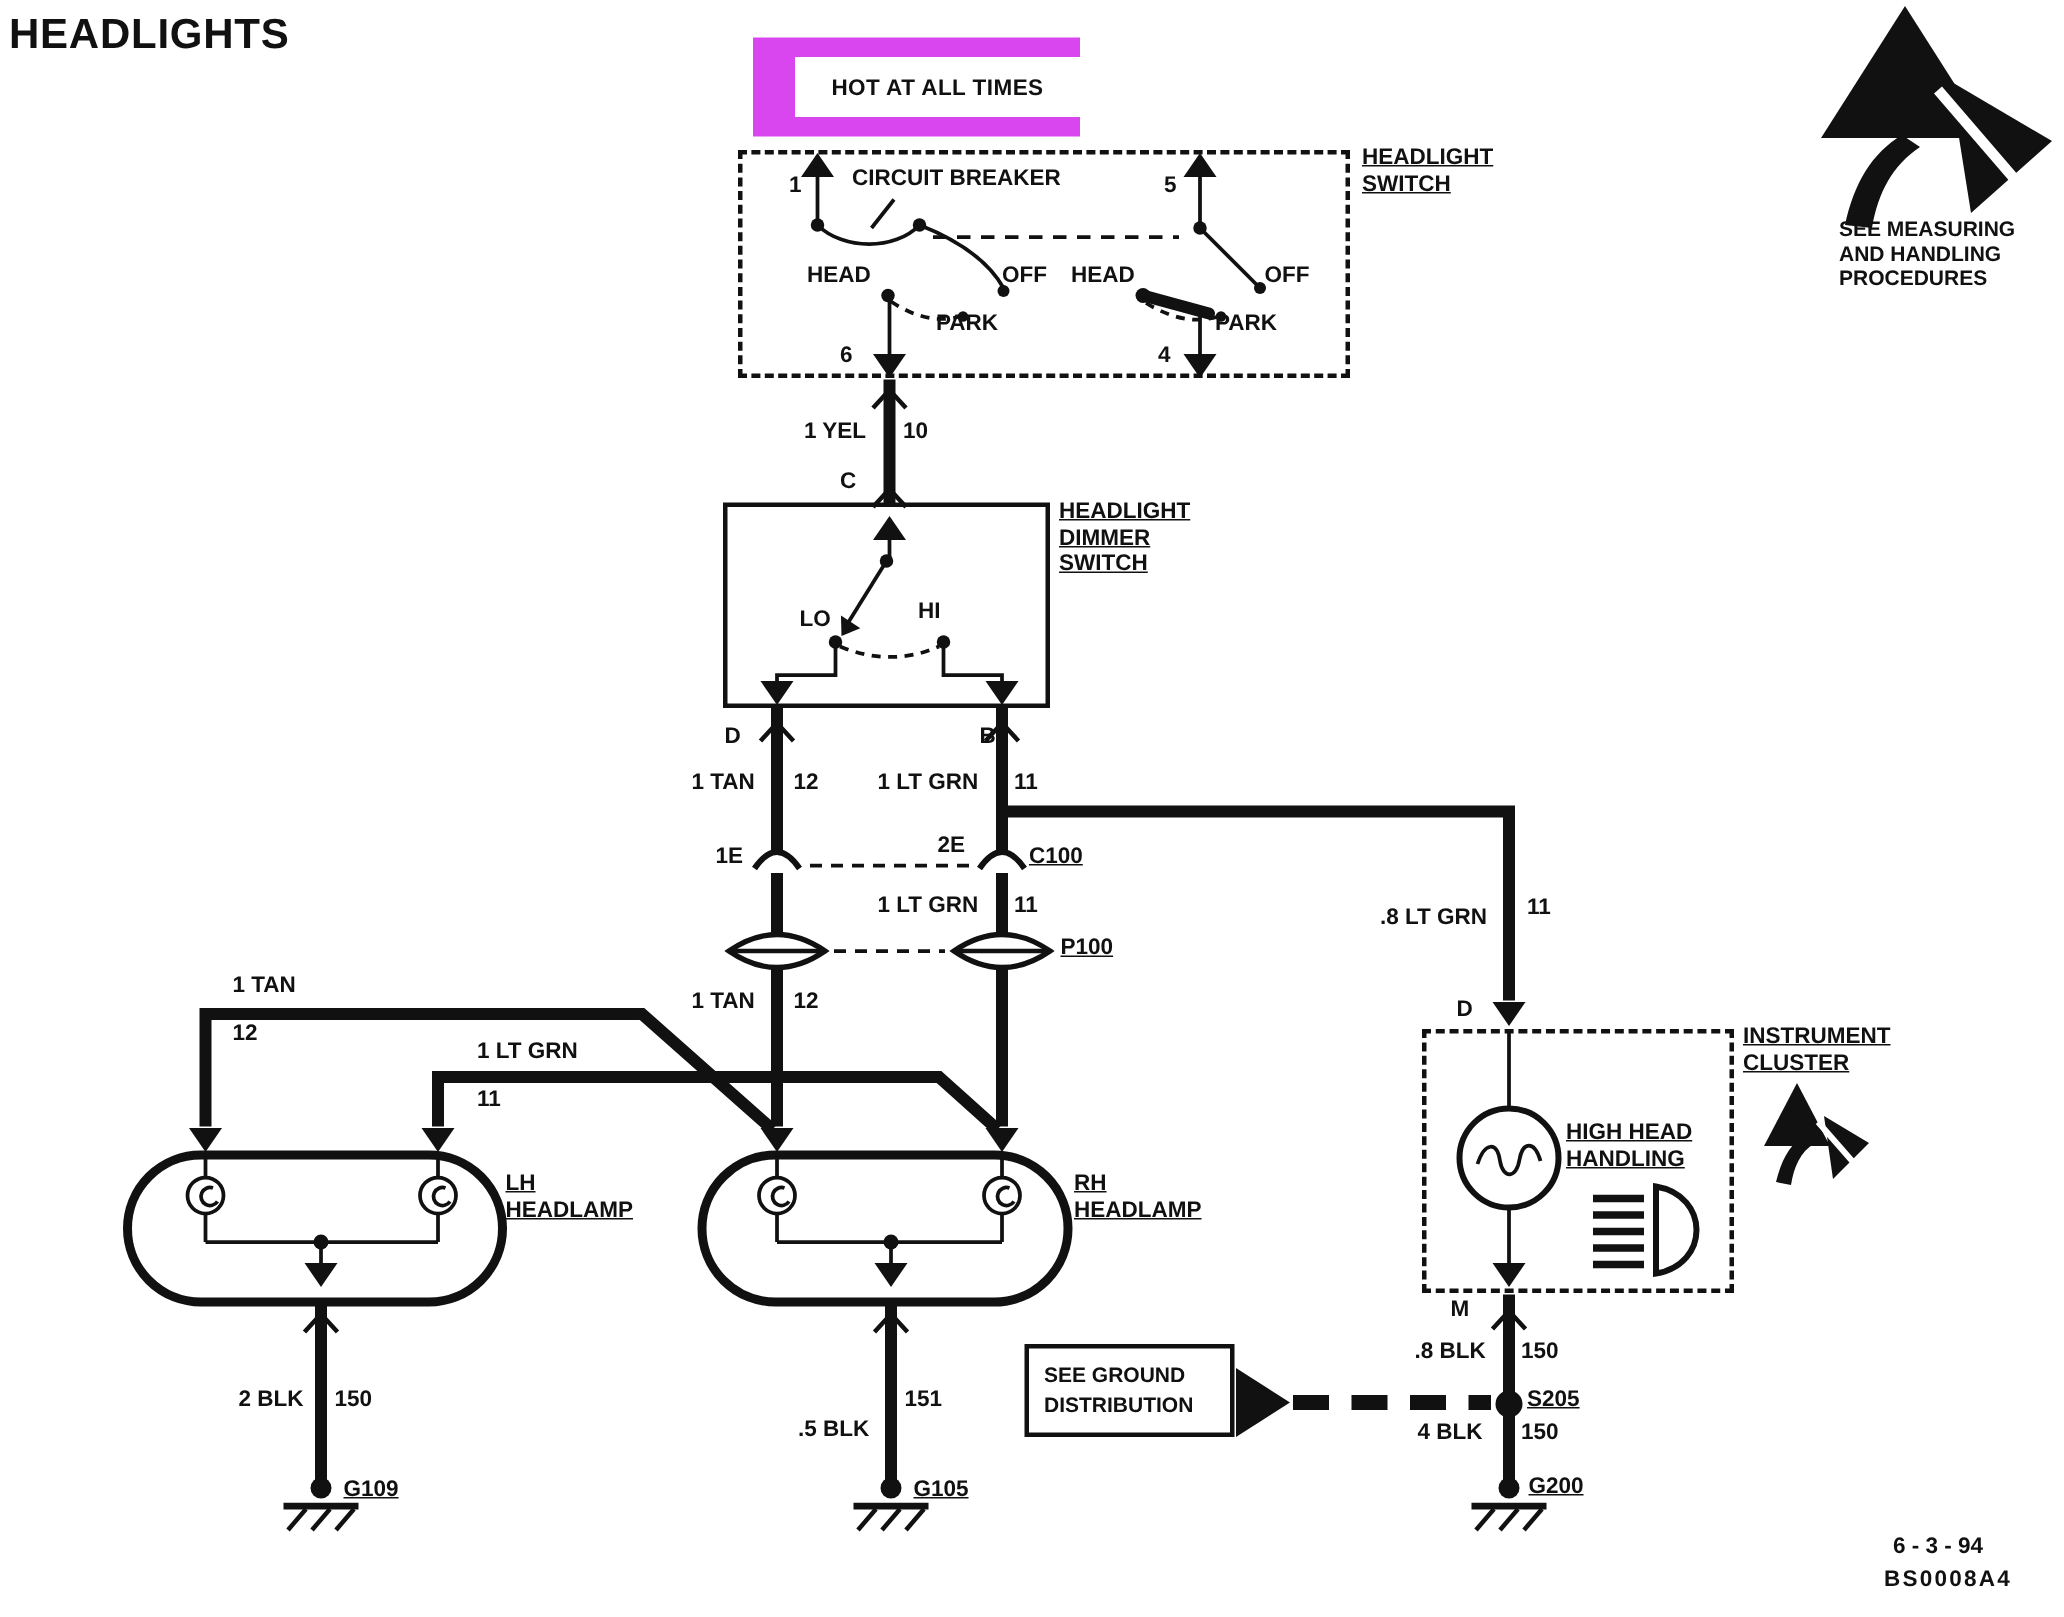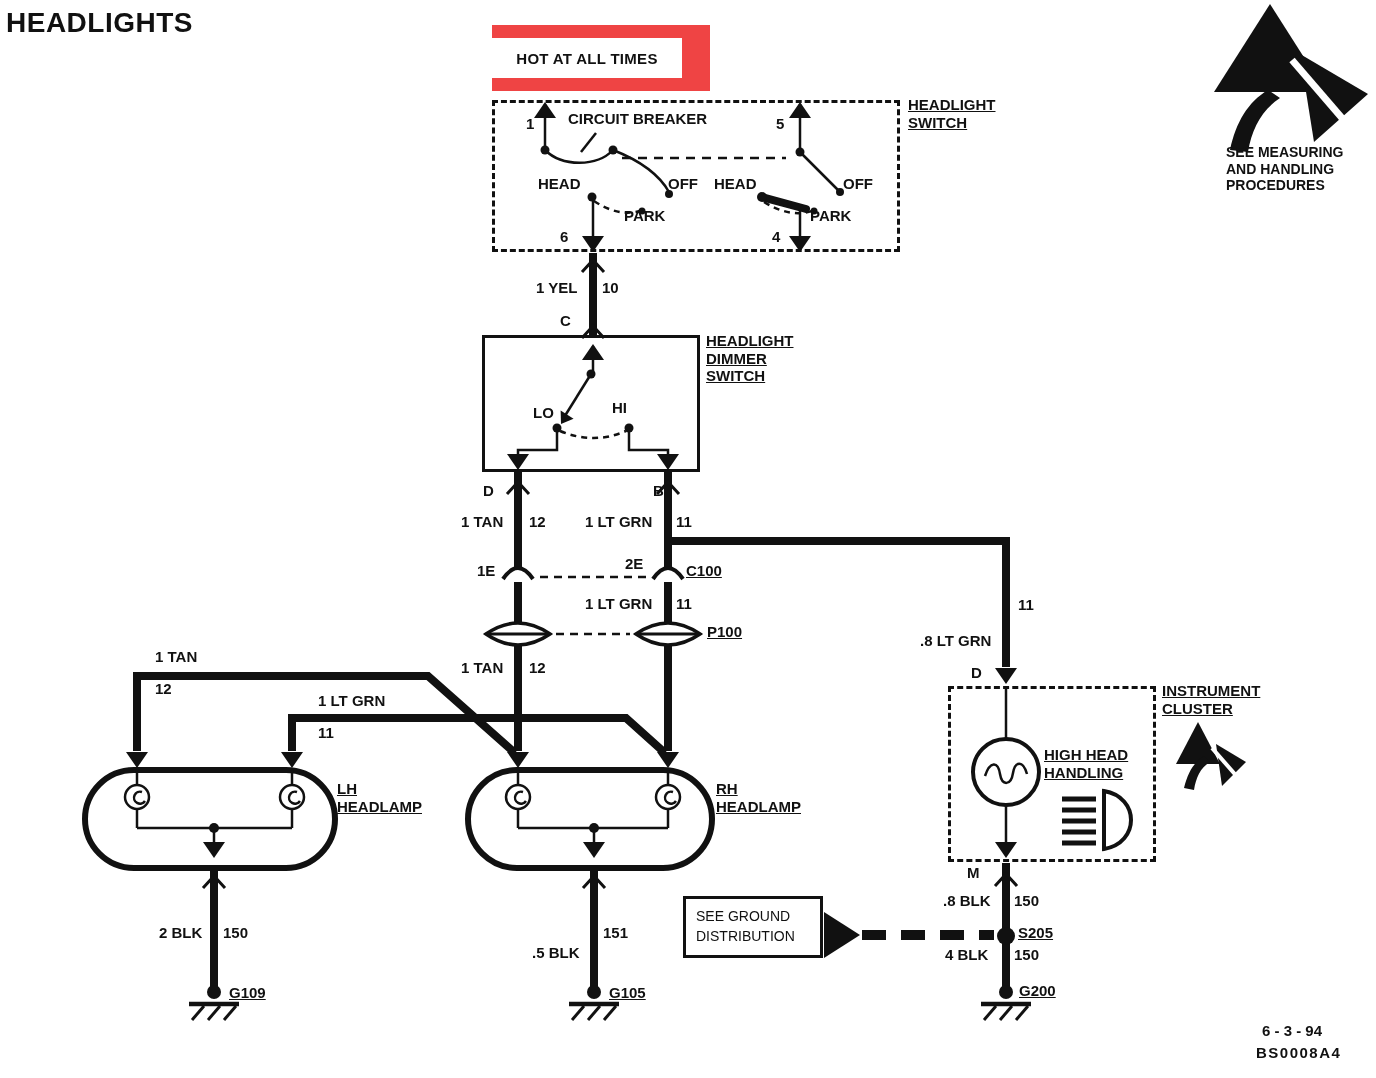--- a/index.html
+++ b/index.html
@@ -6,24 +6,24 @@
   html,body { width:1376px; height:1078px; background:#fff; }
   #stage { position:relative; width:1376px; height:1078px; background:#fff; color:#111;
            font-family:"Liberation Sans", sans-serif; overflow:hidden; }
   svg.wires { position:absolute; left:0; top:0; }
   .lbl { position:absolute; font-weight:700; font-size:15px; color:#111; white-space:nowrap; line-height:1.18; }
   .sm  { font-size:14px; }
   .u   { text-decoration:underline; }
   .ttl { font-size:28px; letter-spacing:.5px; }
   .box { position:absolute; border:3px solid #111; background:transparent; }
   .dashedbox { border-style:dashed; }
-  .hotbox { position:absolute; background:#ef4444; display:flex; align-items:center; justify-content:flex-start; }
+  .hotbox { position:absolute; background:#d946ef; display:flex; align-items:center; justify-content:flex-end;margin-left:10px; }
   .hotbox-inner { background:#fff; width:190px; height:40px; display:flex; align-items:center; justify-content:center;
                   font-weight:700; font-size:15px; letter-spacing:.3px; }
-  .gd-box { position:absolute; border:3px solid #111; padding:8px 10px; font-weight:400; font-size:14px; line-height:1.4; }
+  .gd-box { position:absolute; border:3px solid #111; padding:8px 10px; font-weight:700; font-size:14px; line-height:1.4; }
   .code { letter-spacing:1.5px; }
 </style>
 </head>
 <body>
 
 <div id="stage">
 
   <svg class="wires" width="1376" height="1078" viewBox="0 0 1376 1078">
     <defs>
       <polygon id="arr-d" points="-11,-16 11,-16 0,0" fill="#111" stroke="none"></polygon>
@@ -254,21 +254,21 @@
   <div class="lbl" style="left:625px;top:555px">2E</div>
   <div class="lbl u" style="left:686px;top:562px">C100</div>
 
   <div class="lbl" style="left:585px;top:595px">1 LT GRN</div>
   <div class="lbl" style="left:676px;top:595px">11</div>
   <div class="lbl u" style="left:707px;top:623px">P100</div>
 
   <div class="lbl" style="left:461px;top:659px">1 TAN</div>
   <div class="lbl" style="left:529px;top:659px">12</div>
 
-  <div class="lbl" style="left:920px;top:632px">.8 LT GRN</div>
+  <div class="lbl" style="left:920px;top:603px">.8 LT GRN</div>
   <div class="lbl" style="left:1018px;top:596px">11</div>
 
   <div class="lbl" style="left:155px;top:648px">1 TAN</div>
   <div class="lbl" style="left:155px;top:680px">12</div>
   <div class="lbl" style="left:318px;top:692px">1 LT GRN</div>
   <div class="lbl" style="left:318px;top:724px">11</div>
 
   <div class="lbl" style="left:337px;top:780px">
     <div class="u">LH</div>
     <div class="u">HEADLAMP</div>

